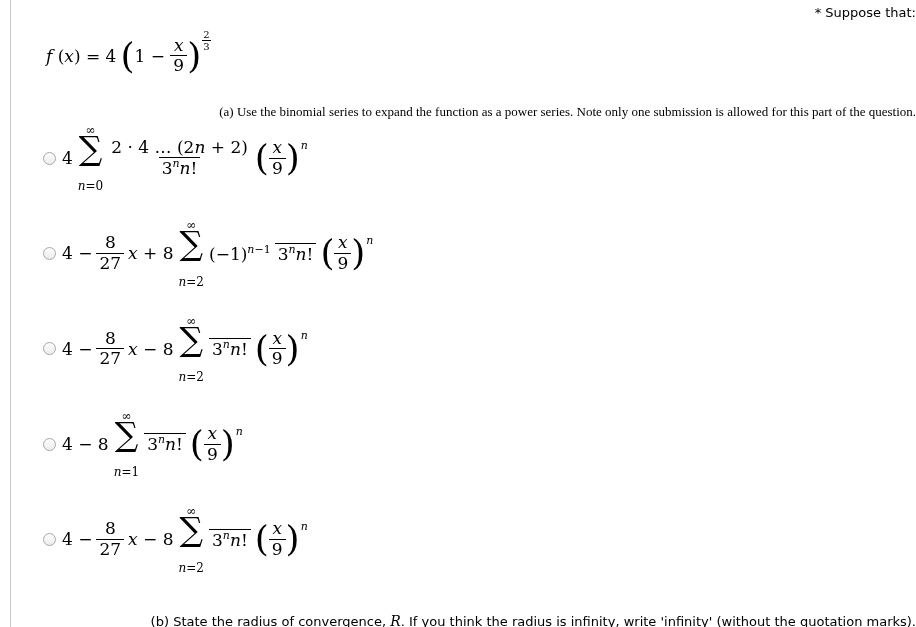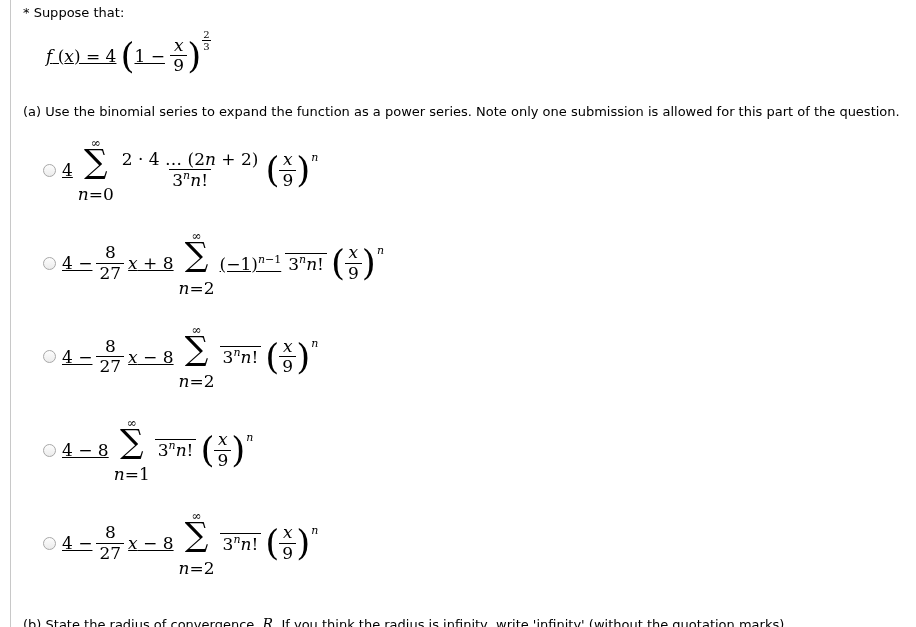--- a/index.html
+++ b/index.html
@@ -11,75 +11,75 @@
     color: #000000;
     font-family: "DejaVu Sans", "Liberation Sans", sans-serif;
     overflow: hidden;
   }
   .page {
     margin-left: 10px;
     border-left: 1px solid #c8c8c8;
     padding: 5px 0 0 12px;
     min-height: 627px;
   }
-  .text { font-size: 13px; line-height: 1.3; }
+  .text { font-size: 13px; line-height: 1.3; text-align: right; }
   .text i, .r-label i {
     font-family: "DejaVu Serif", "Liberation Serif", serif;
     font-style: italic;
     font-size: 14px;
   }
   .title { margin-bottom: 14px; }
 
   
   .math {
     font-family: "DejaVu Serif", "Liberation Serif", serif;
     font-size: 17px;
     display: inline-flex;
     align-items: center;
     gap: 4px;
   }
   .math i { font-style: italic; }
   .math sup { font-size: 11px; }
-  .tok { white-space: pre; text-decoration: underline; }
+  .tok { white-space: pre; }
   .frac {
     display: inline-flex;
     flex-direction: column;
     align-items: center;
     text-align: center;
     line-height: 1.15;
   }
   .frac .num { padding: 0 3px; display: block; }
   .frac .den { border-top: 1px solid #000; padding: 0 3px; display: block; }
   .sum {
     display: inline-flex;
     flex-direction: column;
     align-items: center;
     line-height: 1;
     margin: 0 1px;
   }
   .sum-upper { font-size: 12px; margin-bottom: -3px; }
   .sigma { font-size: 33px; line-height: 0.95; }
-  .sum-lower { font-size: 17px; margin-top: 9px; }
+  .sum-lower { font-size: 12px; margin-top: 16px; }
   .arggroup { display: inline-flex; align-items: center; }
   .paren { font-size: 36px; line-height: 1; font-weight: normal; }
   .expo { font-size: 11px; transform: translateY(-13px); margin-left: 1px; }
   .supfrac {
     display: inline-flex;
     flex-direction: column;
     align-items: center;
     font-size: 10px;
     line-height: 1.15;
     transform: translateY(-15px);
     margin-left: 1px;
   }
   .supfrac .sden { border-top: 1px solid #000; padding: 0 1px; }
 
   
   .formula-row { margin: 0 0 28px 23px; }
-  .part-a { margin-bottom: 16px; }
+  .part-a { margin-bottom: 3px; font-family: Liberation Serif, serif; }
   .option {
     display: flex;
     align-items: center;
     margin: 0 0 27px 20px;
   }
   .radio {
     width: 13px;
     height: 13px;
     border-radius: 50%;
     border: 1px solid #a8a8a8;

